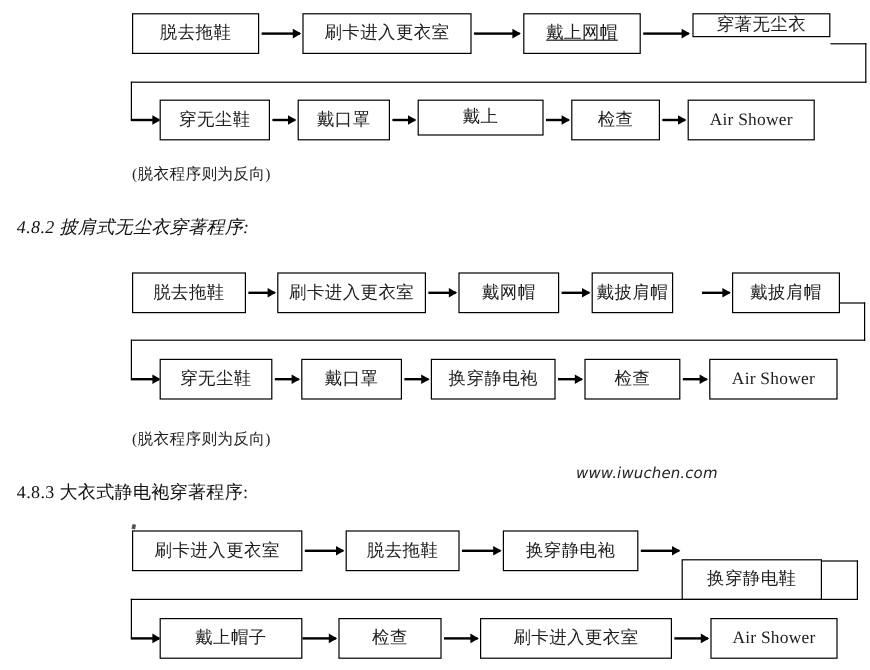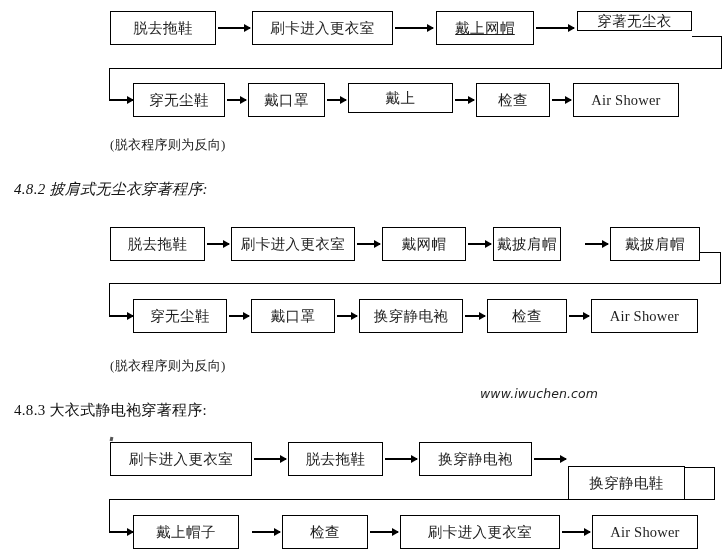--- a/index.html
+++ b/index.html
@@ -214,21 +214,21 @@
     <div class="arrow" style="left:534px; top:458px; width:32px;"></div>
 
     <div class="fbox" style="left:568px; top:442px; width:117px; height:34px;margin-top:24px;">换穿静电鞋</div>
 
     <div class="seg-h" style="left:685px; top:467px; width:30px;"></div>
     <div class="seg-v" style="left:714px; top:467px; height:33px;"></div>
     <div class="seg-h" style="left:109px; top:499px; width:606px;"></div>
     <div class="seg-v" style="left:109px; top:499px; height:33px;"></div>
     <div class="wrap-arrow" style="left:109px; top:531px; width:24px;"></div>
 
-    <div class="fbox" style="left:133px; top:515px; width:106px; height:34px;">戴上帽子</div>
+    <div class="fbox" style="left:133px; top:515px; width:119px; height:34px;">戴上帽子</div>
     <div class="arrow" style="left:252px; top:531px; width:28px;"></div>
 
     <div class="fbox" style="left:282px; top:515px; width:86px; height:34px;">检查</div>
     <div class="arrow" style="left:370px; top:531px; width:28px;"></div>
 
     <div class="fbox" style="left:400px; top:515px; width:160px; height:34px;">刷卡进入更衣室</div>
     <div class="arrow" style="left:562px; top:531px; width:28px;"></div>
 
     <div class="fbox latin" style="left:592px; top:515px; width:106px; height:34px;">Air Shower</div>
   </div>

